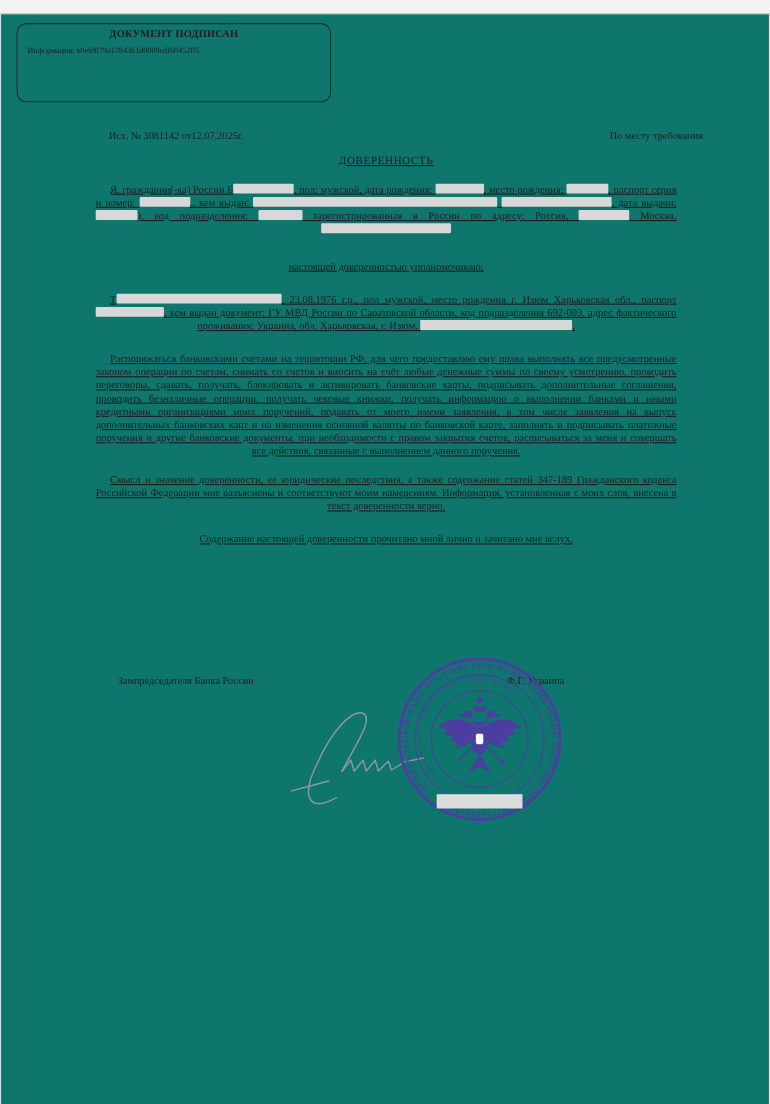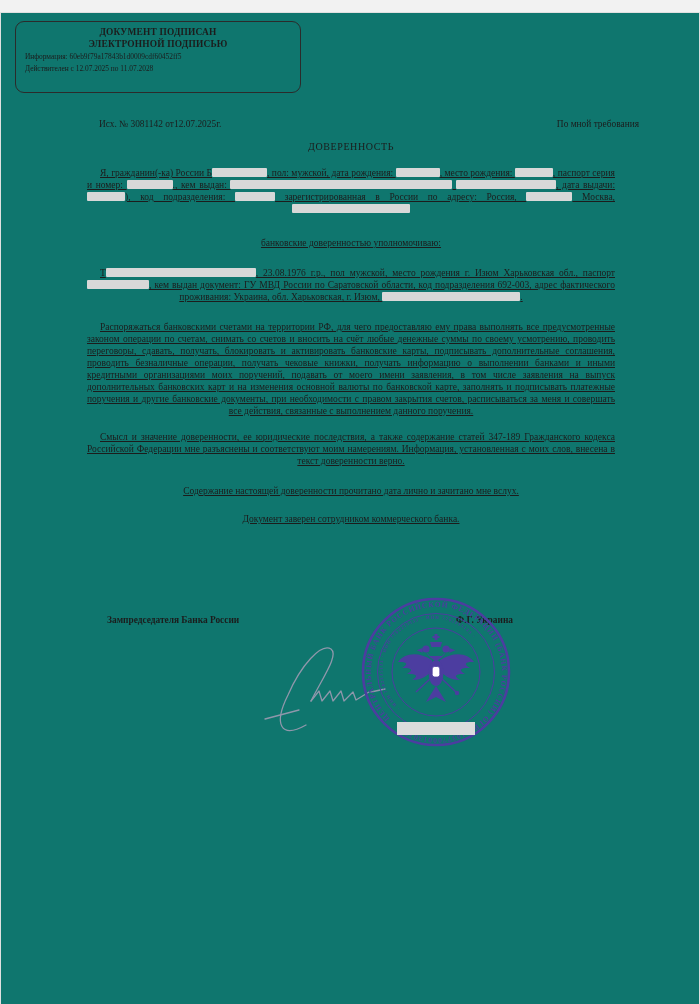--- a/index.html
+++ b/index.html
@@ -13,66 +13,63 @@
   .stamp-detail{font-size:7.4px;line-height:11px;margin-top:1px;white-space:nowrap;}
   .stamp-detail:first-of-type{margin-top:3px;}
   
   .redact{display:inline-block;height:9px;background:#d8d8d8;vertical-align:-1px;border-radius:1px;}
   .redact.sm{height:8px;}
   
   .hdr{position:absolute;left:0;top:106px;width:700px;box-sizing:border-box;
        display:flex;justify-content:space-between;padding:0 62px 0 98px;font-size:9.4px;}
   
   .doc{position:absolute;left:86px;top:128px;width:528px;font-size:9.5px;line-height:12px;}
-  .doc-title{text-align:center;font-size:10px;letter-spacing:.6px;margin:0 0 14px 0;}
+  .doc-title{text-align:center;font-size:10px;letter-spacing:.6px;margin:0 0 14px 0;text-decoration:underline;}
   .para{margin:0 0 14px 0;text-align:justify;text-align-last:center;text-indent:13px;text-decoration:underline;}
   .center{text-align:center;text-indent:0;}
   .lead{margin:22px 0 18px 0;}
   .gap-lg{margin-bottom:18px;}
   
   .foot{position:absolute;left:0;top:602px;width:624px;box-sizing:border-box;display:flex;
-        justify-content:space-between;padding:0 112px 0 106px;font-size:9.4px;font-weight:bold;}
+        justify-content:space-between;padding:0 112px 0 106px;font-size:9.4px;}
   
   .sig{position:absolute;left:250px;top:610px;}
   .seal{position:absolute;left:357px;top:581px;}
 </style>
 </head>
 <body>
 
 <div class="page">
 
   <div class="stamp">
     <div class="stamp-title">ДОКУМЕНТ ПОДПИСАН</div>
-    <div class="stamp-title">ЭЛЕКТРОННОЙ ПОДПИСЬЮ</div>
     <div class="stamp-detail">Информация: 60eb9f79a17843b1d0009cdf60452ff5</div>
-    <div class="stamp-detail">Действителен с 12.07.2025 по 11.07.2028</div>
   </div>
 
   <div class="hdr">
     <span>Исх. № 3081142 от12.07.2025г.</span>
-    <span>По мной требования</span>
+    <span>По месту требования</span>
   </div>
 
   <div class="doc">
     <p class="doc-title">ДОВЕРЕННОСТЬ</p>
 
     <p class="para gap-lg"><span>Я, гражданин(-ка) России  Б</span><span class="redact" style="width:55px"></span><span>, пол: мужской, дата рождения: </span><span class="redact" style="width:44px"></span><span>, место рождения: </span><span class="redact" style="width:38px"></span><span>, паспорт серия и номер: </span><span class="redact" style="width:46px"></span><span>., кем выдан: </span><span class="redact" style="width:222px"></span> <span class="redact" style="width:100px"></span><span>, дата выдачи: </span><span class="redact" style="width:38px"></span><span>), код подразделения: </span><span class="redact" style="width:40px"></span><span> зарегистрированная в  России по адресу: Россия, </span><span class="redact" style="width:46px"></span><span> Москва, </span><span class="redact" style="width:118px"></span></p>
 
-    <p class="para center lead">банковские доверенностью уполномочиваю:</p>
+    <p class="para center lead">настоящей доверенностью уполномочиваю:</p>
 
     <p class="para gap-lg"><span>Т</span><span class="redact" style="width:150px"></span><span>, 23.08.1976 г.р., пол мужской, место рождения г. Изюм Харьковская обл., паспорт </span><span class="redact" style="width:62px"></span><span>, кем выдан документ: ГУ МВД России по Саратовской области, код подразделения 692-003, адрес фактического проживания: Украина, обл. Харьковская, г. Изюм, </span><span class="redact" style="width:138px"></span><span>.</span></p>
 
     <p class="para">Распоряжаться банковскими счетами на территории РФ, для чего предоставляю ему права выполнять все предусмотренные законом операции по счетам, снимать со счетов и вносить на счёт любые денежные суммы по своему усмотрению, проводить переговоры, сдавать, получать, блокировать и активировать банковские карты, подписывать дополнительные соглашения, проводить безналичные операции, получать чековые книжки, получать информацию о выполнении банками и иными кредитными организациями моих поручений, подавать от моего имени заявления, в том числе заявления на выпуск дополнительных банковских карт и на изменения основной валюты по банковской карте, заполнять и подписывать платежные поручения и другие банковские документы, при необходимости с правом закрытия счетов, расписываться за меня и совершать все действия, связанные с выполнением данного поручения.</p>
 
 
     <p class="para">Смысл и значение доверенности, ее юридические последствия, а также содержание статей 347-189 Гражданского кодекса Российской Федерации мне разъяснены и соответствуют моим намерениям. Информация, установленная с моих слов, внесена в текст доверенности верно.</p>
 
-    <p class="para center" style="margin-top:18px">Содержание настоящей доверенности прочитано дата лично и зачитано мне вслух.</p>
+    <p class="para center" style="margin-top:18px">Содержание настоящей доверенности прочитано мной лично и зачитано мне вслух.</p>
 
-    <p class="para center" style="margin-top:16px">Документ заверен сотрудником коммерческого банка.</p>
   </div>
 
   <div class="foot">
     <span>Зампредседателя Банка России</span>
     <span>Ф.Г. Украина</span>
   </div>
 
   <svg class="sig" width="140" height="122" viewBox="0 0 140 122">
     <g fill="none" stroke="#8f97ab" stroke-width="1.3" stroke-linecap="round" stroke-linejoin="round">
       <path d="M14 96 L48 87"></path>

